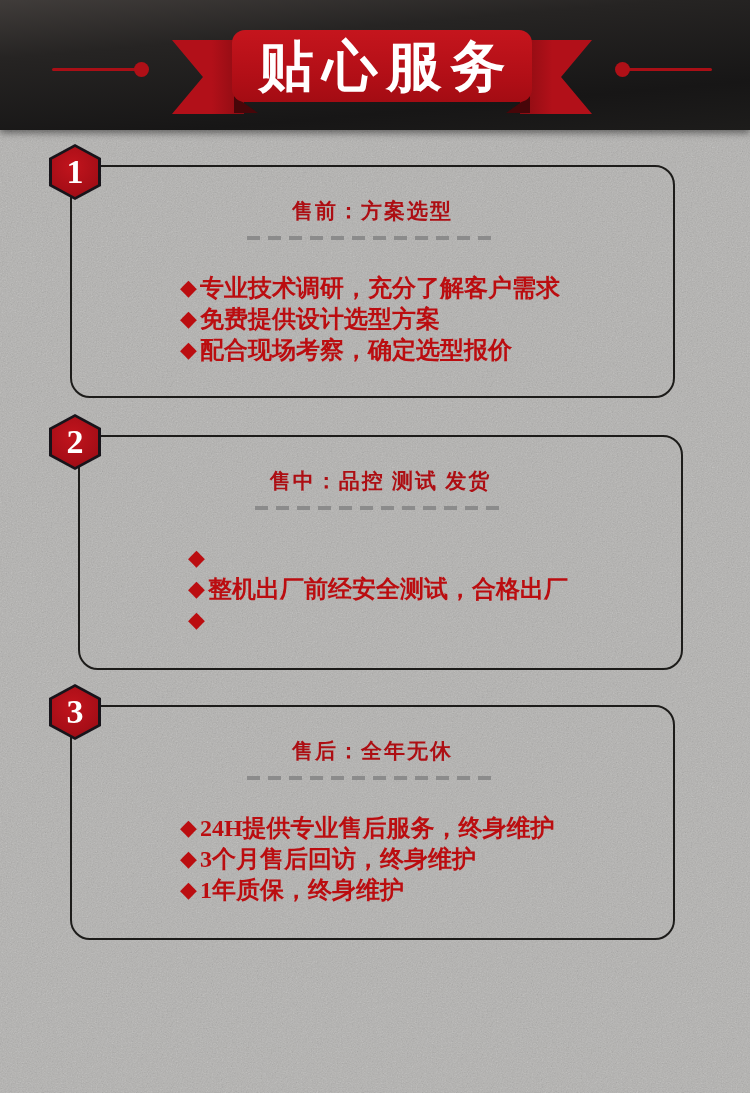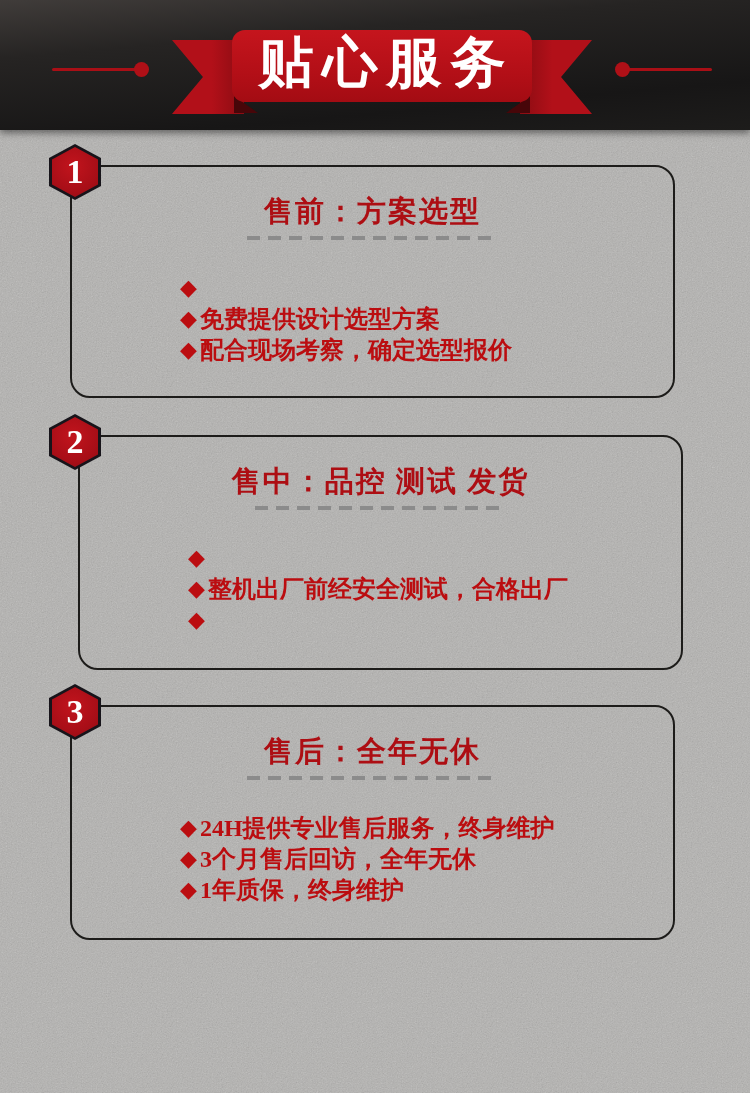--- a/index.html
+++ b/index.html
@@ -23,21 +23,20 @@
   }
 
   
   .header-band {
     position: absolute;
     left: 0; top: 0;
     width: 750px; height: 130px;
     background: linear-gradient(175deg, #403c3a 0%, #262423 30%, #171616 75%, #1d1c1b 100%);
     z-index: 2;
     box-shadow: 0 3px 7px rgba(0,0,0,0.45);
-    font-family: Liberation Mono, monospace;
   }
   .deco-line {
     position: absolute;
     top: 68px;
     width: 90px; height: 3px;
     background: #a90f16;
     border-radius: 2px;
   }
   .deco-line.left  { left: 52px; }
   .deco-line.right { left: 622px; }
@@ -107,21 +106,21 @@
     border-radius: 20px;
     z-index: 1;
   }
   .card-1 { top: 165px; height: 229px; }
   .card-2 { top: 435px; height: 231px; margin-left: 8px; }
   .card-3 { top: 705px; height: 231px; }
 
   .card-title {
     margin-top: 28px;
     text-align: center;
-    font-size: 29px;
+    font-size: 21px;
     font-weight: bold;
     color: #ad0e13;
     letter-spacing: 2px;
     line-height: 32px;
     white-space: pre;
   }
   .dashed-divider {
     width: 252px;
     height: 4px;
     margin: 9px auto 0;
@@ -212,20 +211,21 @@
       <span class="ribbon-title">贴心服务</span>
     </div>
   </div>
 
   <div class="service-card card-1">
     <div class="card-title">售前：方案选型</div>
     <div class="dashed-divider"></div>
     <ul class="service-items">
       <li class="service-item">
         <span class="diamond">◆</span>
+        <span>专业技术调研，充分了解客户需求</span>
       </li>
       <li class="service-item">
         <span class="diamond">◆</span>
         <span>免费提供设计选型方案</span>
       </li>
       <li class="service-item">
         <span class="diamond">◆</span>
         <span>配合现场考察，确定选型报价</span>
       </li>
     </ul>
@@ -263,21 +263,21 @@
   <div class="service-card card-3">
     <div class="card-title">售后：全年无休</div>
     <div class="dashed-divider"></div>
     <ul class="service-items">
       <li class="service-item">
         <span class="diamond">◆</span>
         <span>24H提供专业售后服务，终身维护</span>
       </li>
       <li class="service-item">
         <span class="diamond">◆</span>
-        <span>3个月售后回访，全年无休</span>
+        <span>3个月售后回访，终身维护</span>
       </li>
       <li class="service-item">
         <span class="diamond">◆</span>
         <span>1年质保，终身维护</span>
       </li>
     </ul>
   </div>
   <div class="badge badge-3">
     <div class="badge-outer"></div>
     <div class="badge-inner">

